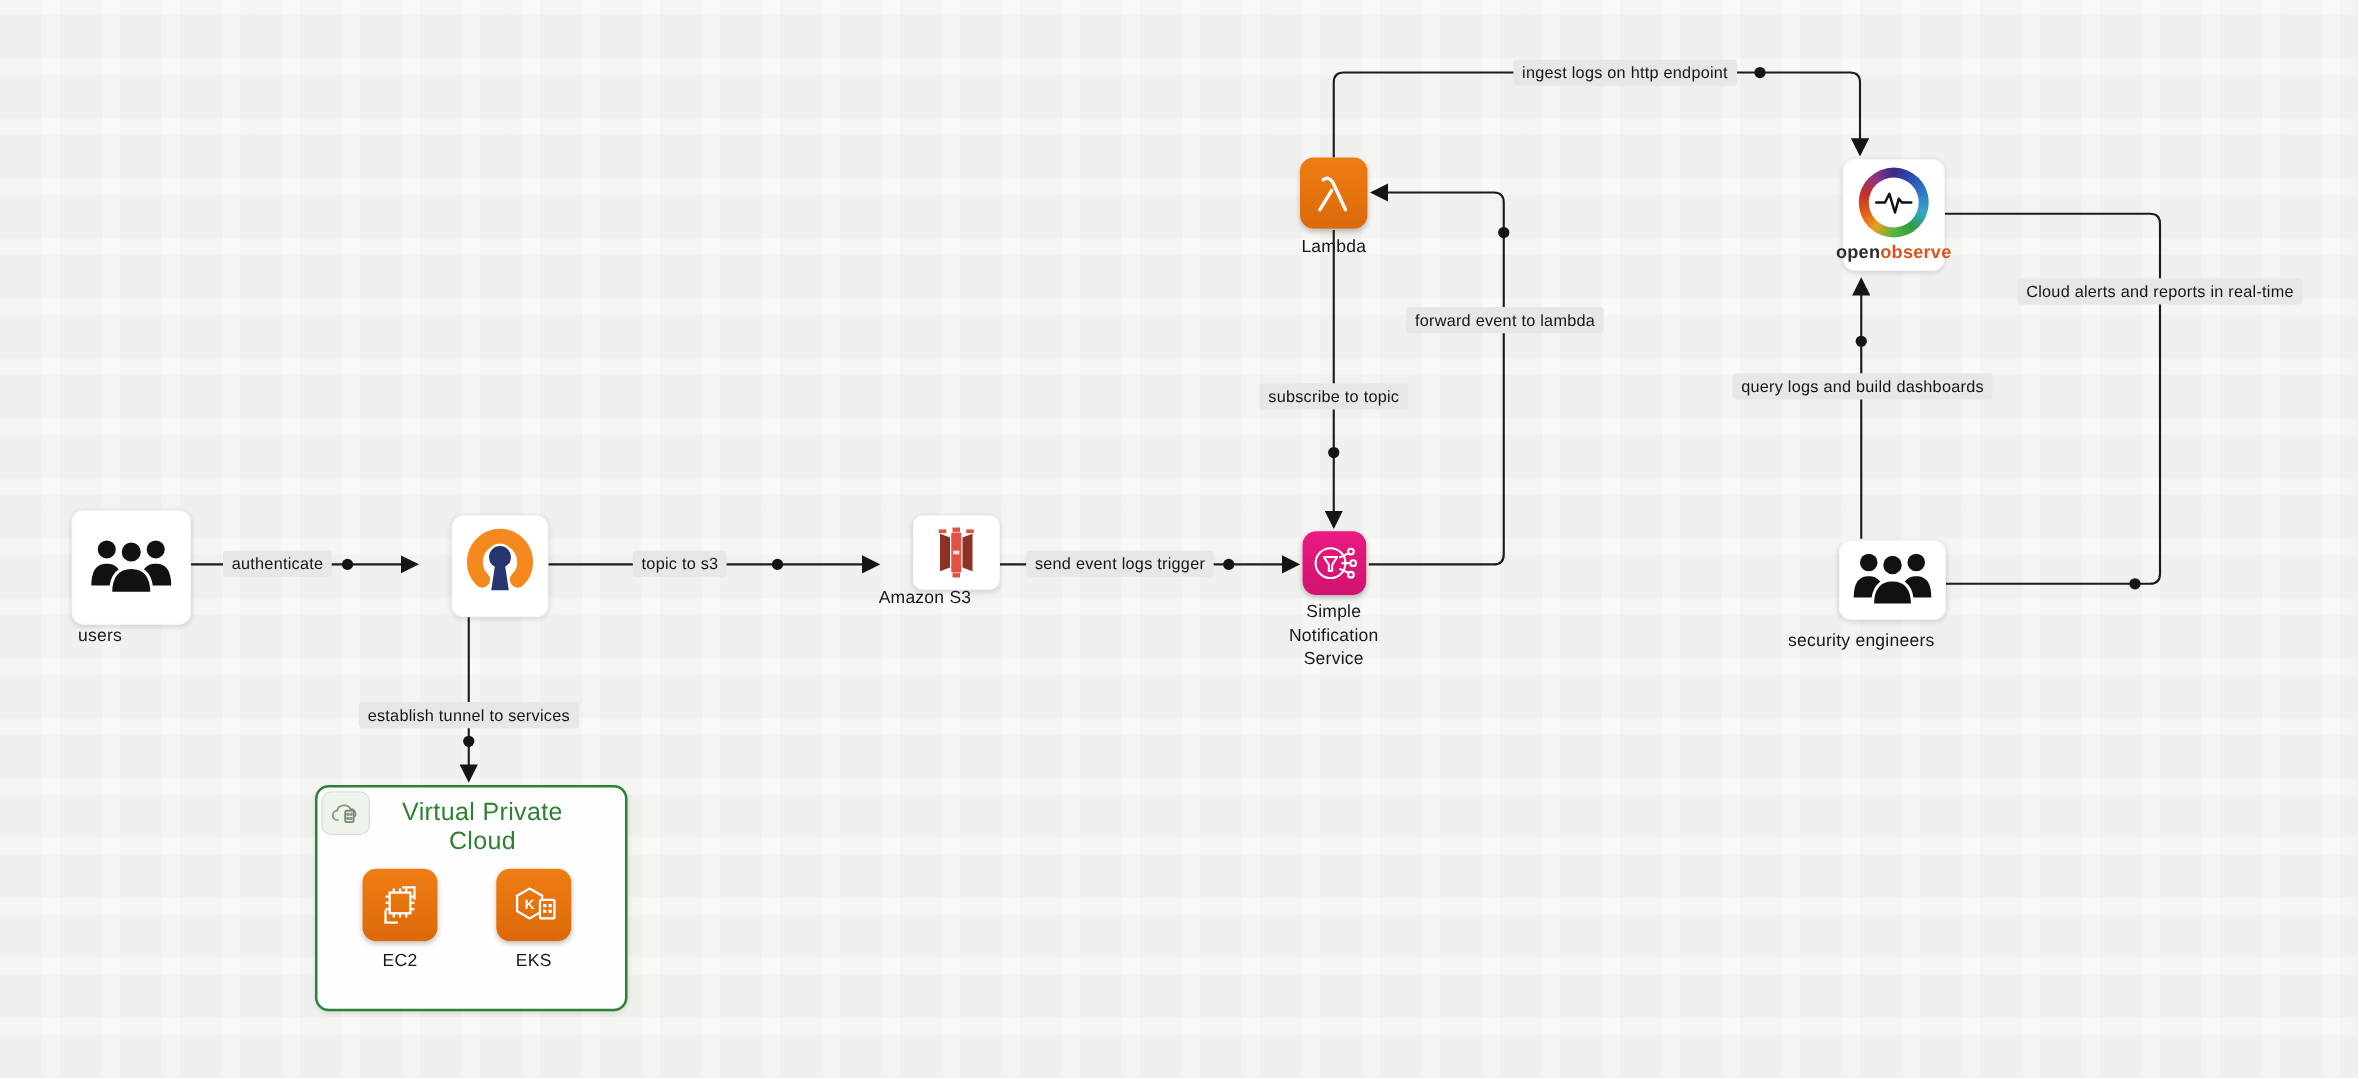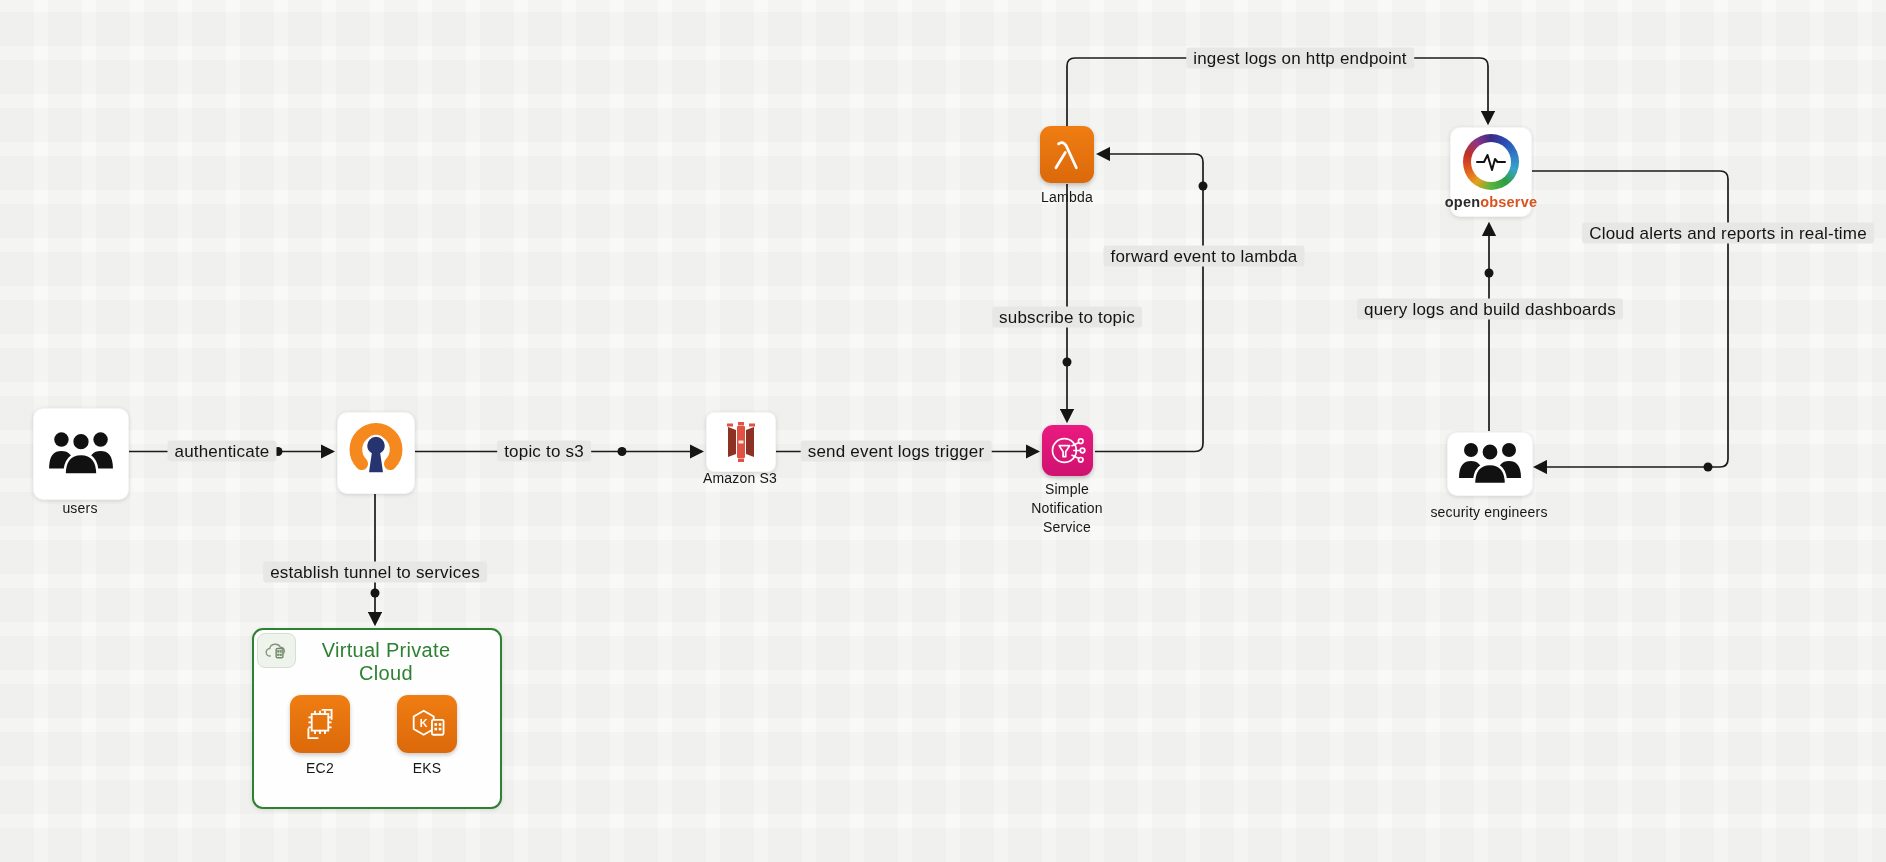--- a/index.html
+++ b/index.html
@@ -8,27 +8,27 @@
     font-family:"Liberation Sans","DejaVu Sans",sans-serif;color:var(--text);
     background:
       repeating-linear-gradient(90deg, rgba(125,125,125,.040) 0 34px, rgba(0,0,0,0) 34px 48px),
       repeating-linear-gradient(0deg, rgba(125,125,125,.040) 0 34px, rgba(0,0,0,0) 34px 48px),
       var(--canvas-bg);
   }
   #edges{position:absolute;inset:0;width:100%;height:100%;}
   .elabel{
     position:absolute;transform:translate(-50%,-50%);
     background:var(--pill-bg);color:var(--text);
-    font-size:17px;line-height:17px;padding:2px 7px;border-radius:3px;
+    font-size:13px;line-height:17px;padding:2px 7px;border-radius:3px;
     white-space:nowrap;letter-spacing:.2px;z-index:5;
   }
   .card{
     position:absolute;background:#fff;border-radius:10px;
     box-shadow:0 1px 4px rgba(0,0,0,.13);border:1px solid rgba(0,0,0,.04);
-    display:flex;align-items:center;justify-content:center;z-index:3;
+    display:flex;align-items:center;justify-content:center;z-index:3;margin-left:24px;
   }
   .awsicon{
     position:absolute;border-radius:11px;z-index:3;
     display:flex;align-items:center;justify-content:center;
     box-shadow:0 2px 4px rgba(0,0,0,.22);
   }
   .orange{background:linear-gradient(180deg,#ef7d12,#dc690a);}
   .pink{background:linear-gradient(180deg,#ea1a80,#cf1270);}
   .nlabel{
     position:absolute;transform:translate(-50%,-50%);

